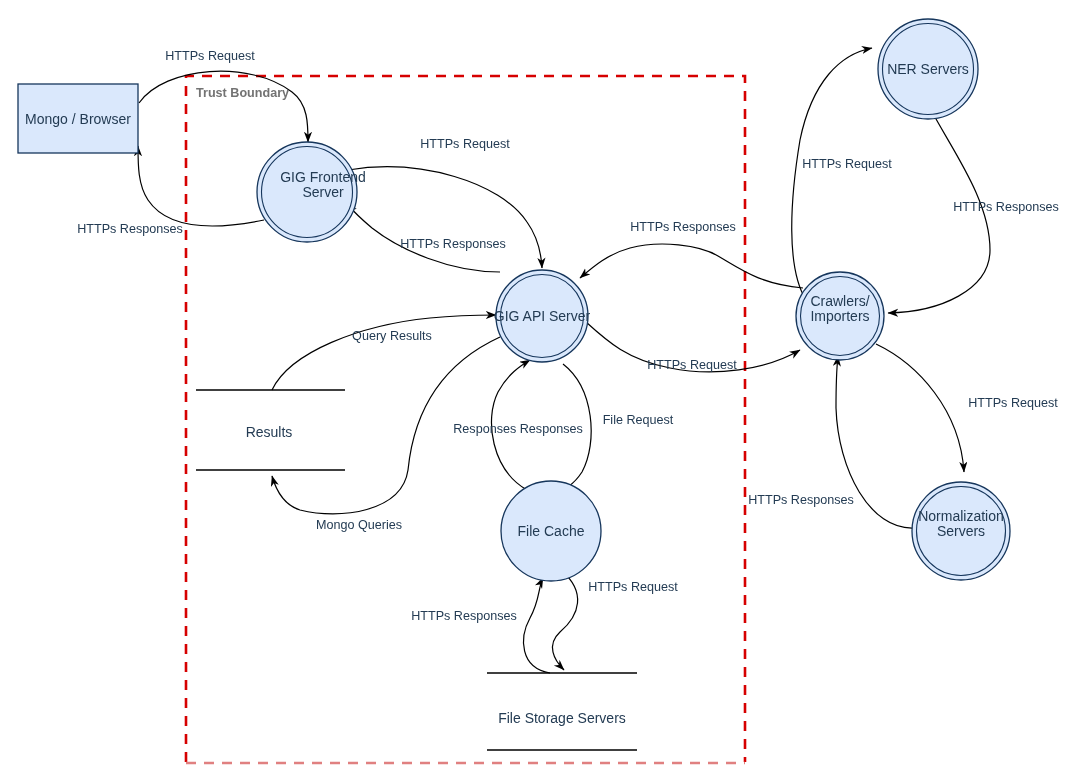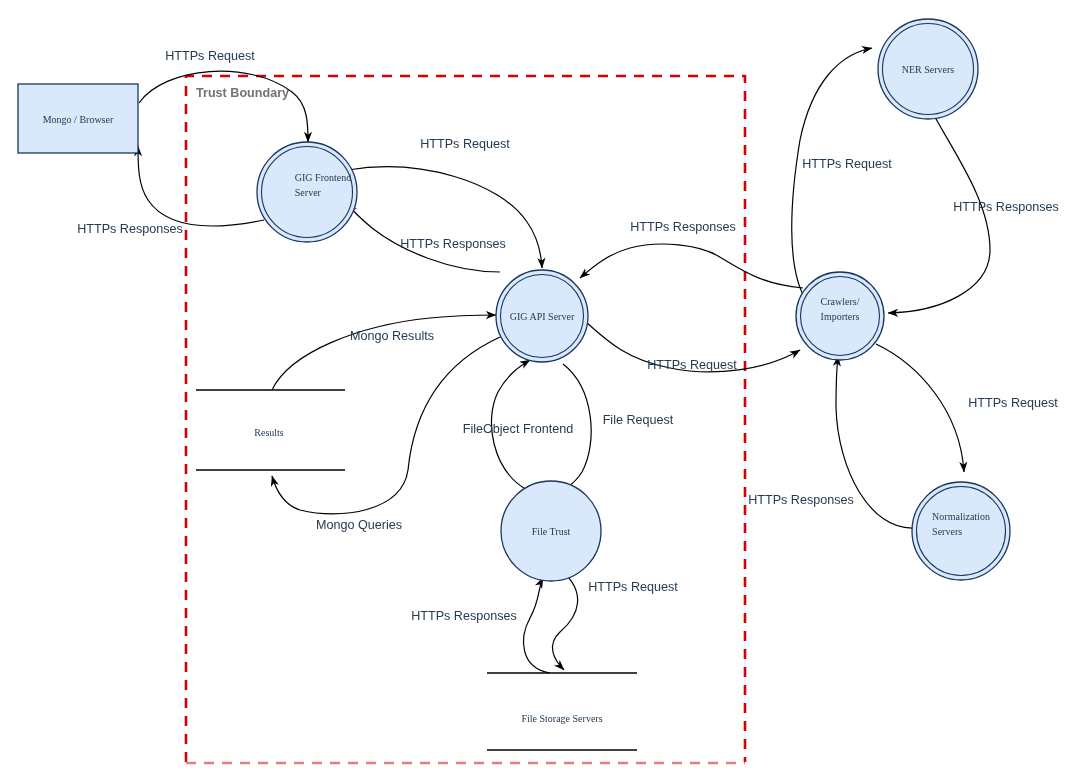--- a/index.html
+++ b/index.html
@@ -62,26 +62,26 @@
     white-space: nowrap;
     font-family: "Liberation Sans", sans-serif;
   }
   .lbl.center {
     text-align: right;
     transform: translate(-50%, -50%);
   }
   .node-text {
     position: absolute;
     color: #233b53;
-    font-size: 10px;
+    font-size: 14px;
     line-height: 15px;
-    text-align: left;
+    text-align: center;
     white-space: nowrap;
     transform: translate(-50%, -50%);
-    font-family: Liberation Serif, serif;
+    font-family: Liberation Sans, sans-serif;
     pointer-events: none;
   }
   .boundary-label {
     position: absolute;
     color: #737373;
     font-weight: bold;
     font-size: 12.6px;
     white-space: nowrap;
     font-family: "Liberation Sans", sans-serif;
   }
@@ -191,41 +191,41 @@
   <div class="node-text" style="left:840px; top:309px;">
     <div>Crawlers/</div>
     <div>Importers</div>
   </div>
 
   <div class="node-text" style="left:961px; top:524px;">
     <div>Normalization</div>
     <div>Servers</div>
   </div>
 
-  <div class="node-text" style="left:551px; top:531px;">File Trust</div>
+  <div class="node-text" style="left:551px; top:531px;">File Cache</div>
 
   <div class="node-text" style="left:269px; top:432px;">Results</div>
 
   <div class="node-text" style="left:562px; top:718px;">File Storage Servers</div>
 
   <div class="boundary-label" style="left:196px; top:86px;">Trust Boundary</div>
 
   <div class="lbl center" style="left:210px; top:56px;">HTTPs Request</div>
 
   <div class="lbl center" style="left:130px; top:229px;">HTTPs Responses</div>
 
   <div class="lbl center" style="left:465px; top:144px;">HTTPs Request</div>
 
   <div class="lbl center" style="left:453px; top:244px;">HTTPs Responses</div>
 
-  <div class="lbl center" style="left:392px; top:336px;">Mongo Results</div>
+  <div class="lbl center" style="left:392px; top:336px;">Query Results</div>
 
   <div class="lbl center" style="left:359px; top:525px;">Mongo Queries</div>
 
-  <div class="lbl center" style="left:518px; top:429px;">FileObject Frontend</div>
+  <div class="lbl center" style="left:518px; top:429px;">Responses Responses</div>
 
   <div class="lbl center" style="left:638px; top:420px;">File Request</div>
 
   <div class="lbl center" style="left:633px; top:587px;">HTTPs Request</div>
 
   <div class="lbl center" style="left:464px; top:616px;">HTTPs Responses</div>
 
   <div class="lbl center" style="left:683px; top:227px;">HTTPs Responses</div>
 
   <div class="lbl center" style="left:692px; top:365px;">HTTPs Request</div>

